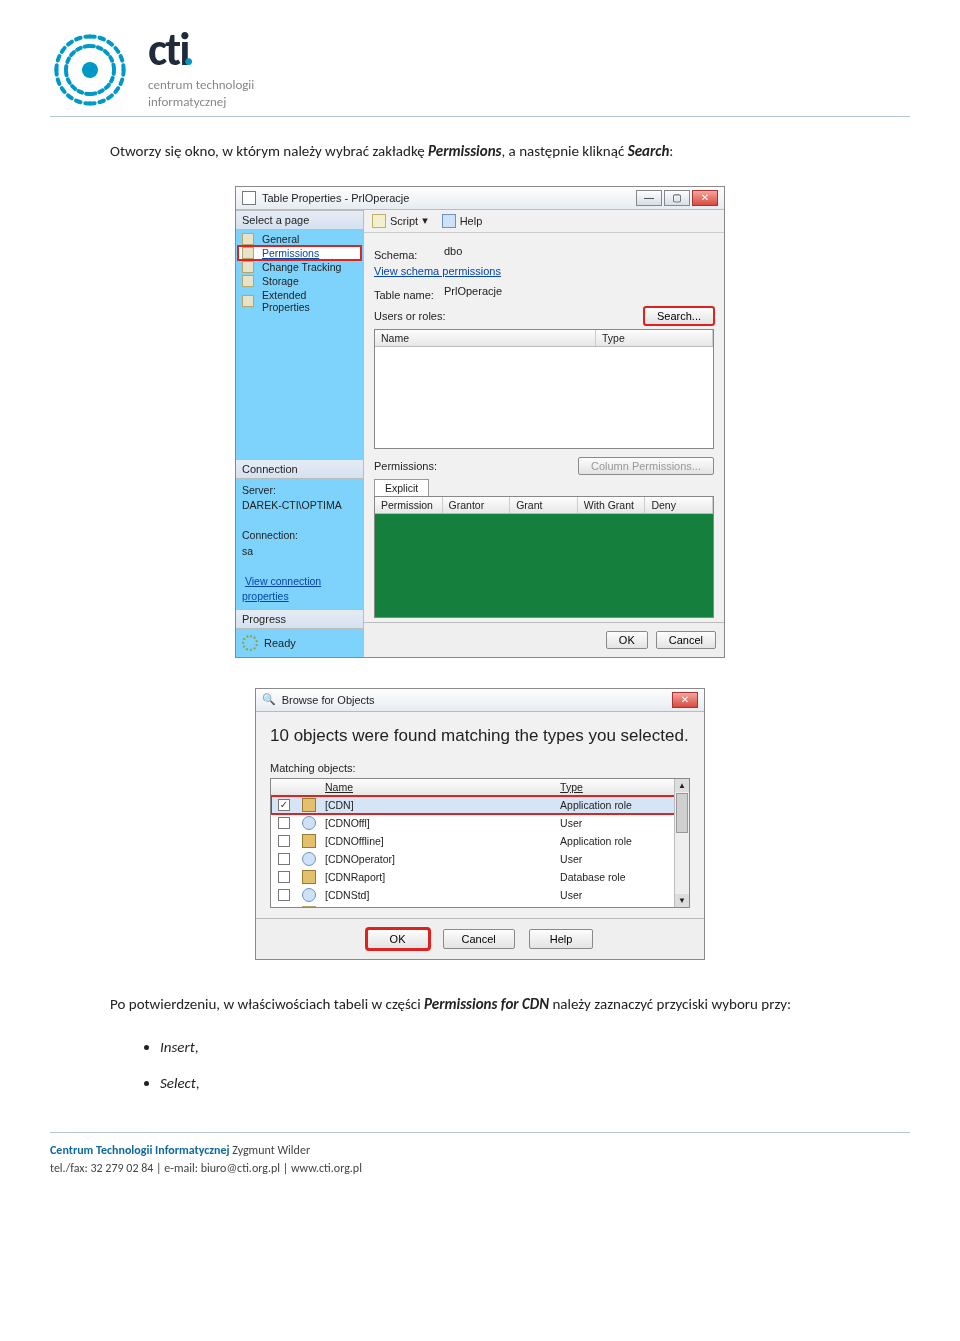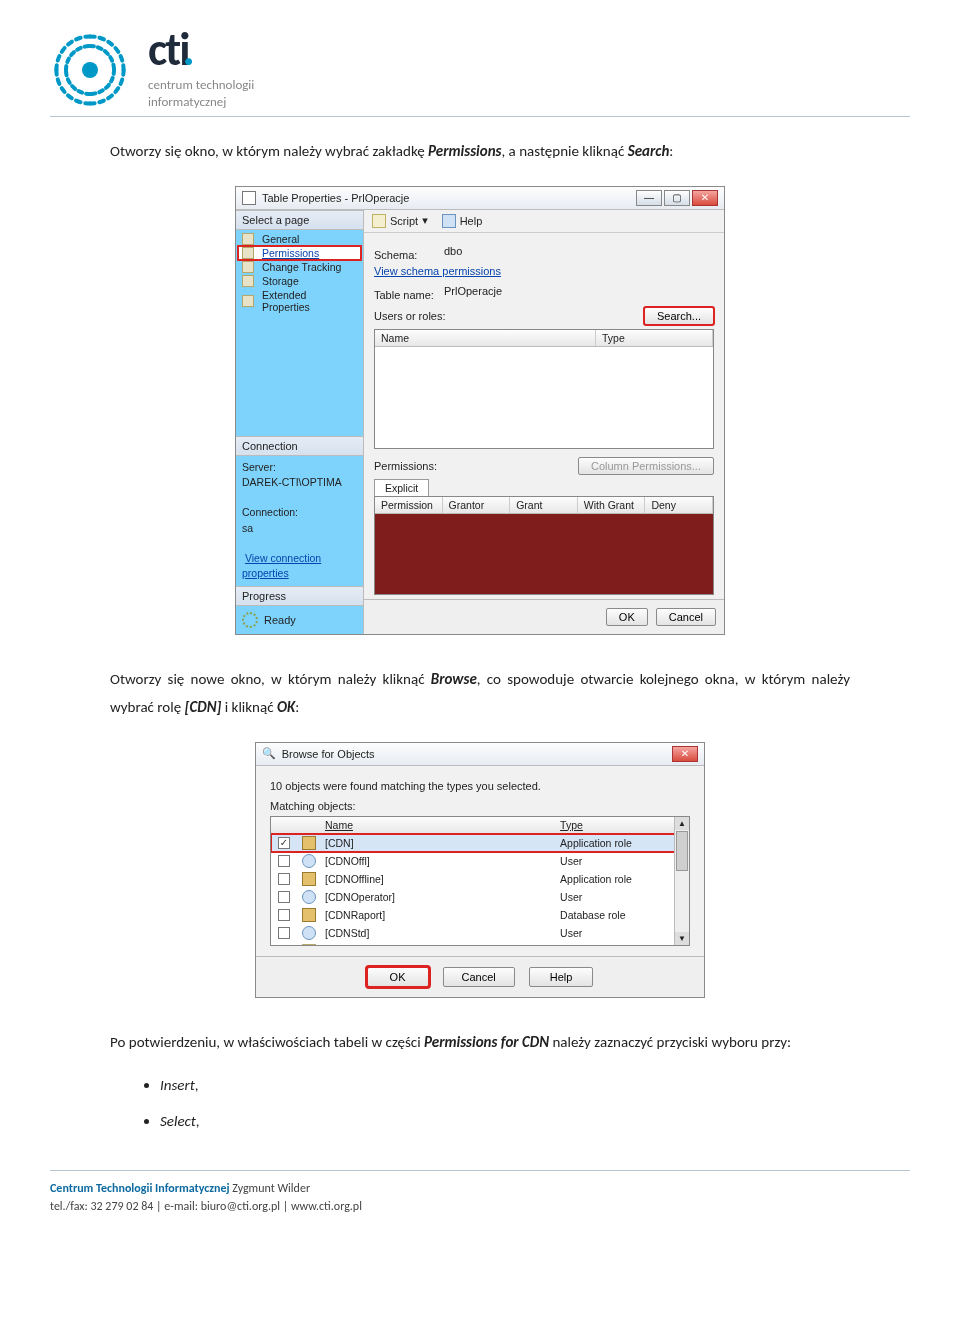--- a/index.html
+++ b/index.html
@@ -104,28 +104,28 @@
     border:1px solid #8a8a8a;padding:2px 12px;font-size:11px;border-radius:2px;
   }
   .btn.hl-red{outline:2px solid #d22;outline-offset:-1px;}
   .grid-box{border:1px solid #888;background:#fff;height:120px;margin-top:4px;}
   .grid-head{display:flex;background:linear-gradient(#fdfdfd,#e7e7e7);border-bottom:1px solid #bbb;font-size:10.5px;}
   .grid-head > div{padding:2px 6px;border-right:1px solid #ccc;}
   .gh-name{flex:2;} .gh-type{flex:1;}
   .perm-row{display:flex;align-items:center;justify-content:space-between;margin-top:8px;}
   .tabstrip{margin-top:4px;}
   .tab{display:inline-block;border:1px solid #999;border-bottom:none;padding:2px 10px;background:#fff;font-size:10.5px;}
-  .perm-grid{border:1px solid #888;background:#7f1d1d;height:99px;}
+  .perm-grid{border:1px solid #888;background:#15803d;height:122px;}
   .perm-head{display:flex;background:linear-gradient(#fdfdfd,#e7e7e7);border-bottom:1px solid #bbb;font-size:10.5px;}
   .perm-head > div{flex:1;padding:2px 6px;border-right:1px solid #ccc;}
   .dlg-footer{border-top:1px solid #bbb;padding:8px;display:flex;justify-content:flex-end;gap:8px;background:#efefef;}
   
   .dlg2 { width: 450px; }
   .dlg2-body{padding:14px 14px 10px 14px;background:#f1f1f1;}
-  .dlg2-msg{font-size:11px;margin-bottom:8px;}
+  .dlg2-msg{font-size:17px;margin-bottom:16px;}
   .dlg2-label{font-size:11px;margin-bottom:4px;}
   .obj-grid{border:1px solid #888;background:#fff;height:130px;overflow:hidden;position:relative;}
   .obj-head{display:flex;background:linear-gradient(#fdfdfd,#e7e7e7);border-bottom:1px solid #bbb;font-size:10.5px;}
   .obj-head .c1{width:26px;} .obj-head .c2{width:24px;} .obj-head .c3{flex:2;padding:2px 4px;text-decoration:underline;} .obj-head .c4{flex:1.1;padding:2px 4px;text-decoration:underline;}
   .obj-row{display:flex;align-items:center;font-size:10.5px;height:18px;}
   .obj-row .c1{width:26px;display:flex;justify-content:center;}
   .obj-row .c2{width:24px;display:flex;justify-content:center;}
   .obj-row .c3{flex:2;padding:0 4px;} .obj-row .c4{flex:1.1;padding:0 4px;}
   .obj-row.selected{background:#d6e5f5;outline:2px solid #d22;outline-offset:-1px;}
   .chk{width:12px;height:12px;border:1px solid #777;background:#fff;display:inline-flex;align-items:center;justify-content:center;font-size:10px;color:#333;}
@@ -285,23 +285,20 @@
           </div>
         </div>
         <div class="dlg-footer">
           <button class="btn">OK</button>
           <button class="btn">Cancel</button>
         </div>
       </div>
     </div>
   </div>
 
-  <div class="body-text">
-    <span>Otworzy się nowe okno, w którym należy kliknąć </span><b><i>Browse</i></b><span>, co spowoduje otwarcie kolejnego okna, w którym należy wybrać rolę </span><b><i>[CDN]</i></b><span> i kliknąć </span><b><i>OK</i></b><span>:</span>
-  </div>
 
   <div class="dialog dlg2">
     <div class="titlebar">
       <span style="color:#c79a2a">🔍</span>
       <span class="titlebar-title">Browse for Objects</span>
       <div class="win-btns">
         <span class="win-btn close">✕</span>
       </div>
     </div>
     <div class="dlg2-body">

